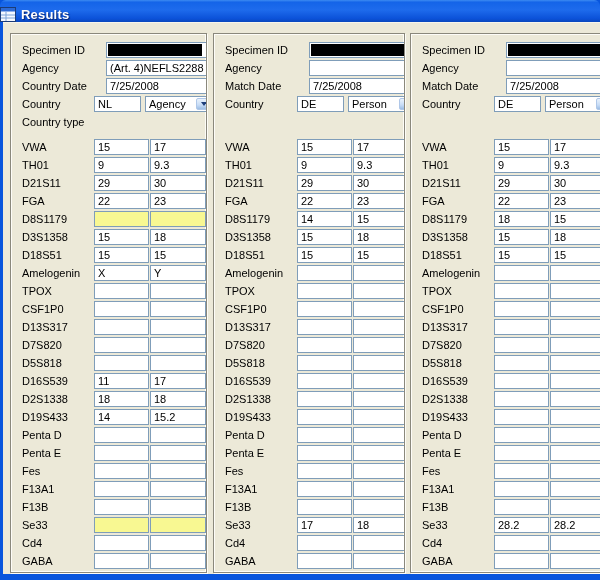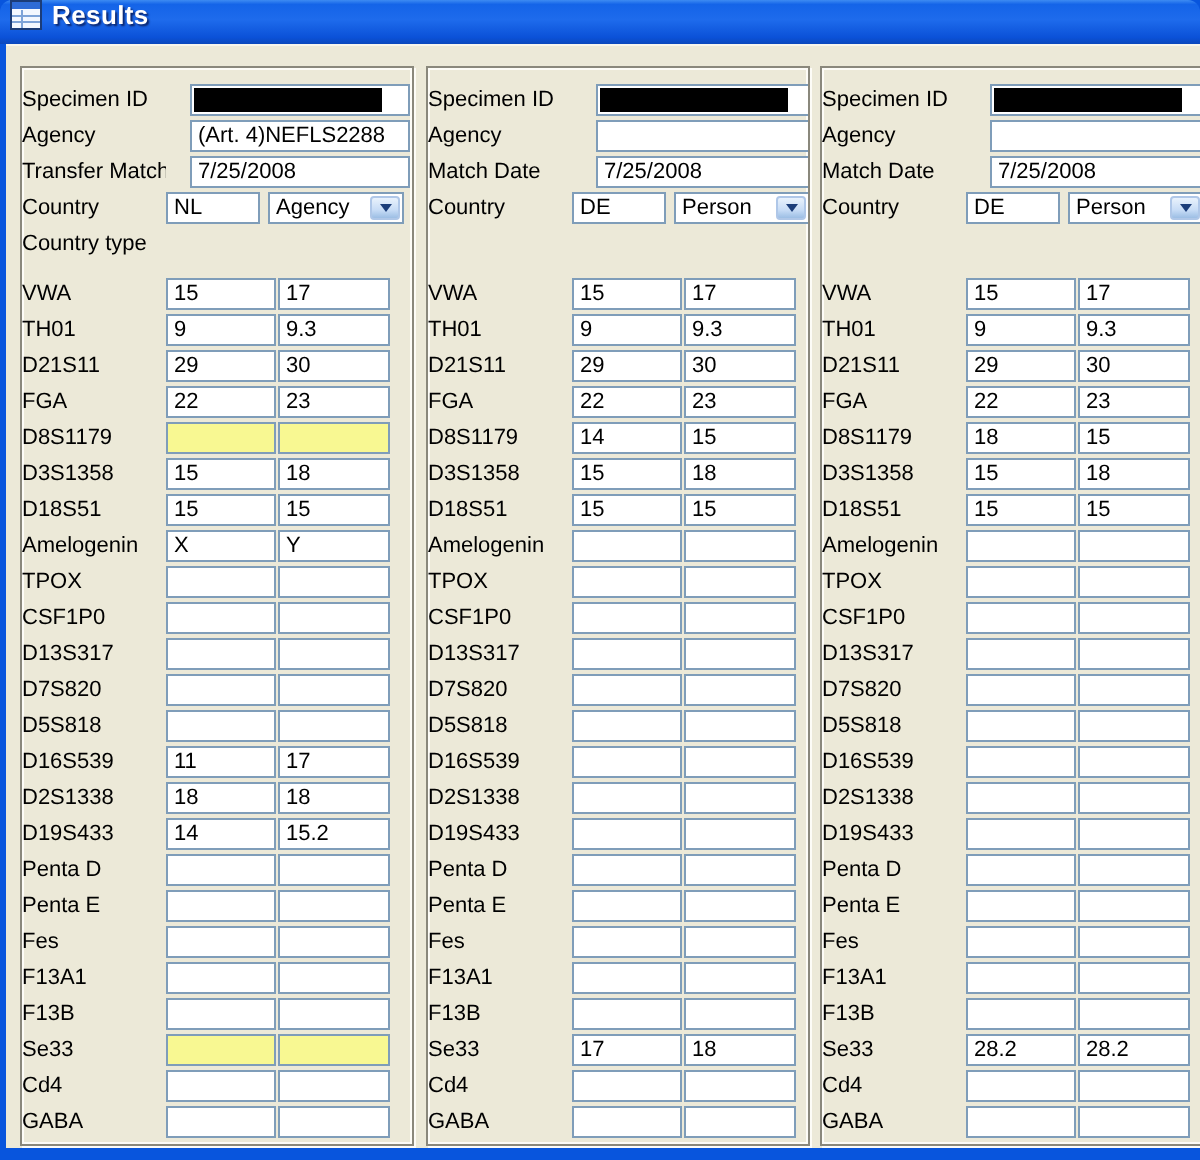--- a/index.html
+++ b/index.html
@@ -6,35 +6,35 @@
   html,body { font-family:"Liberation Sans", sans-serif; background:#ffffff; }
 
   .window {
     position:relative; width:600px; height:580px; overflow:hidden;
     background:#0855DD; 
   }
   .titlebar {
     position:absolute; top:0; left:0; width:600px; height:22px;
     background:linear-gradient(180deg,#3D8BF2 0%, #1464E8 10%, #1E6BEC 45%, #0B51D8 85%, #0A47BC 100%);
     border-radius:6px 6px 0 0;
-    display:flex; align-items:flex-start; padding-left:5px;
+    display:flex; align-items:flex-end; 
   }
   .app-icon { width:16px; height:15px; display:inline-block; flex:none; }
   .title-text {
     color:#ffffff; font-weight:bold; font-size:13px; margin-left:5px;
     text-shadow:1px 1px 1px #0A246A; letter-spacing:0.2px;
   }
   .client {
     position:absolute; top:22px; left:3px; right:0; bottom:6px;
     background:#ECE9D8; border-top:1px solid #F7F5EC; overflow:hidden;
   }
 
   .panel {
     position:absolute; top:10px; height:540px; overflow:hidden;
-    background:#ECE9D8; padding-left:0;
+    background:#ECE9D8; padding-left:11px;
     border:1px solid #8A887C;
     box-shadow:inset 1px 1px 0 #FDFCF7, inset -1px -1px 0 #FDFCF7, 1px 1px 0 #FDFCF7;
   }
   .p1 { left:7px;   width:197px; }
   .p2 { left:210px; width:192px; }
   .p3 { left:407px; width:197px; }
 
   .panel-header { height:104px; padding-top:7px; }
   .row { display:flex; align-items:center; height:18px; }
   .lbl { width:72px; flex:none; font-size:11px; color:#000; white-space:nowrap; overflow:hidden; }
@@ -97,21 +97,21 @@
     <span class="lbl">Specimen ID</span>
     <span class="fld wide redfld">
       <span class="redaction"></span>
     </span>
   </div>
             <div class="row">
     <span class="lbl">Agency</span>
     <span class="fld wide">(Art. 4)NEFLS2288</span>
   </div>
             <div class="row">
-    <span class="lbl">Transfer Match</span>
+    <span class="lbl">Country Date</span>
     <span class="fld wide">7/25/2008</span>
   </div>
             <div class="row">
     <span class="lbl">Country</span>
     <span class="fld ctry">NL</span>
     <span class="combo cty">
       <span class="combo-val">Agency</span>
       <span class="combo-btn">
         <span class="arrow"></span>
       </span>

